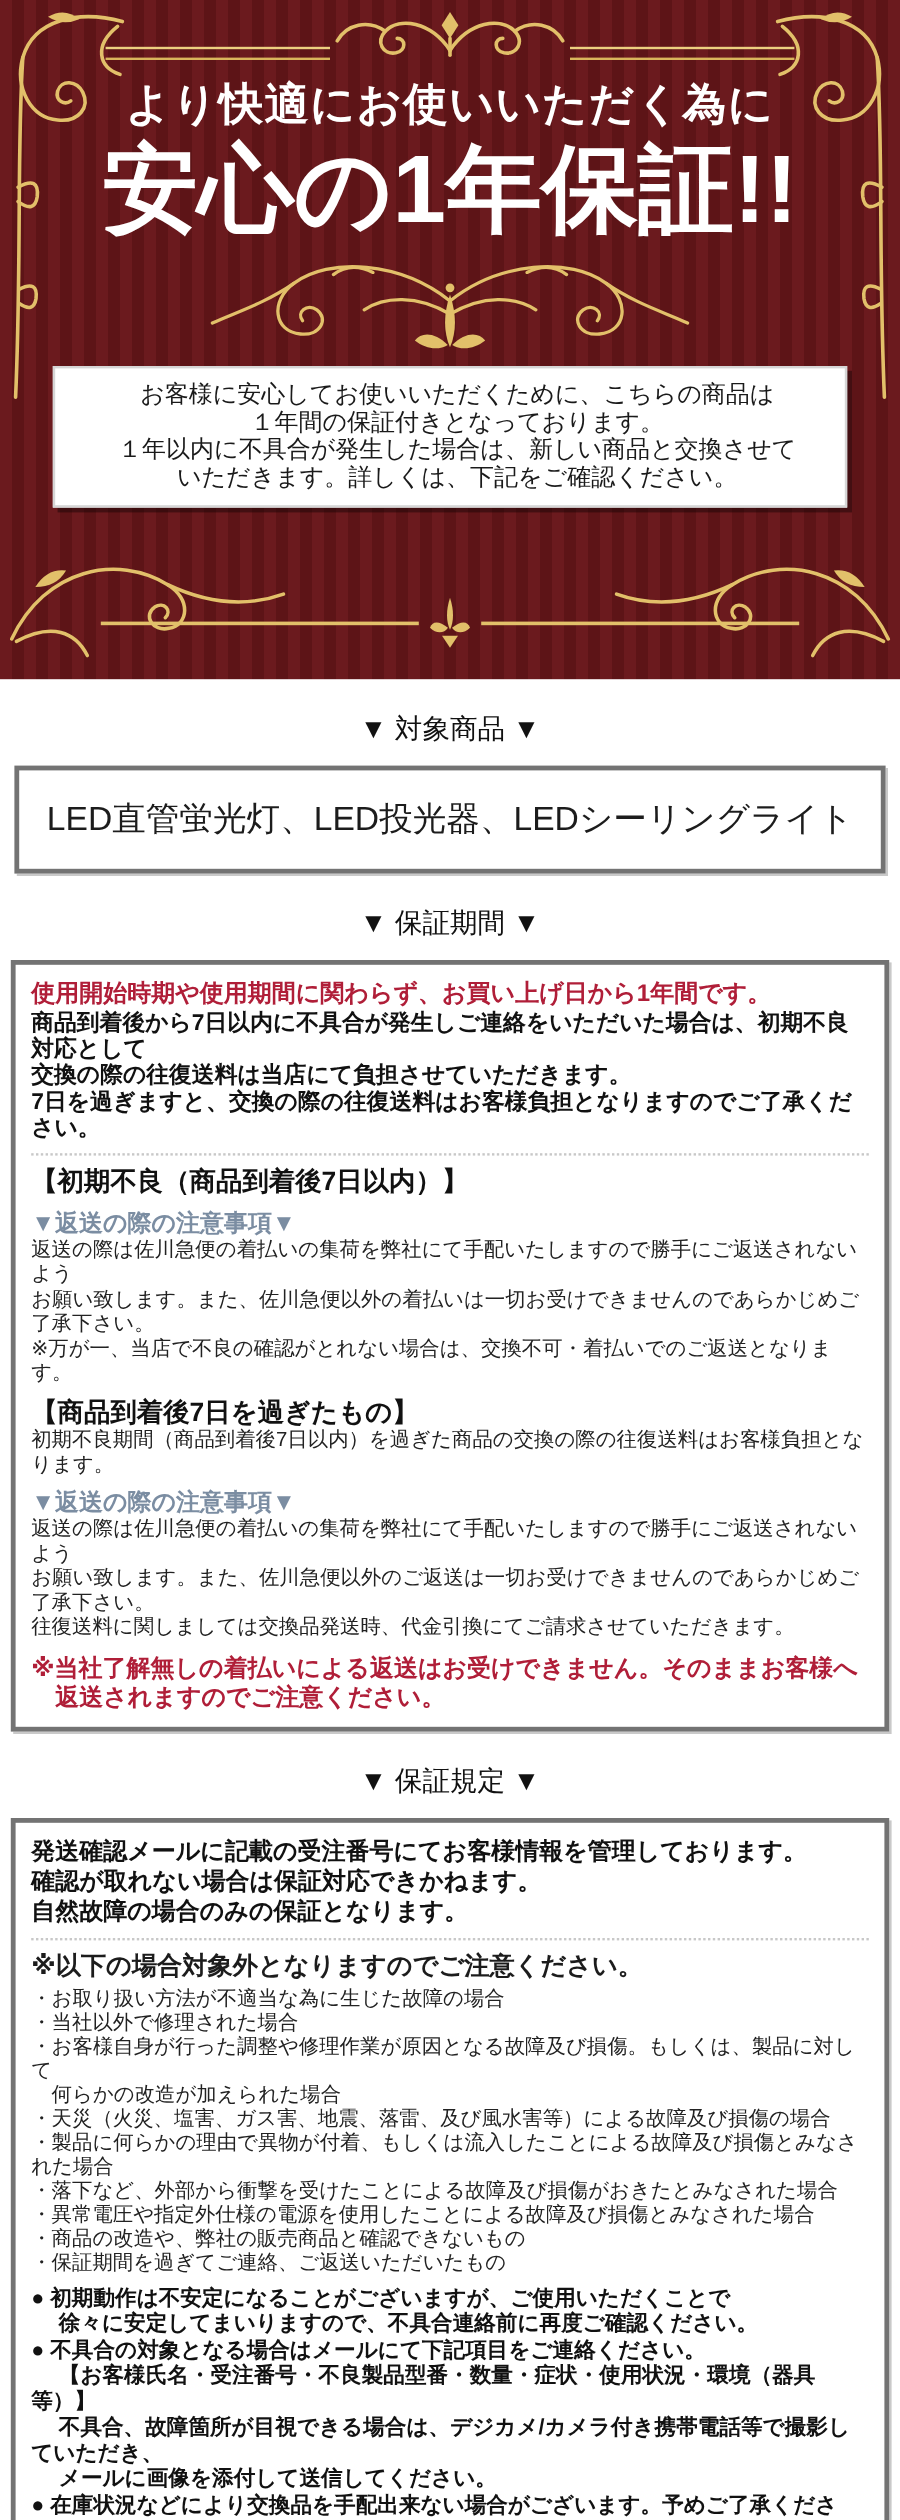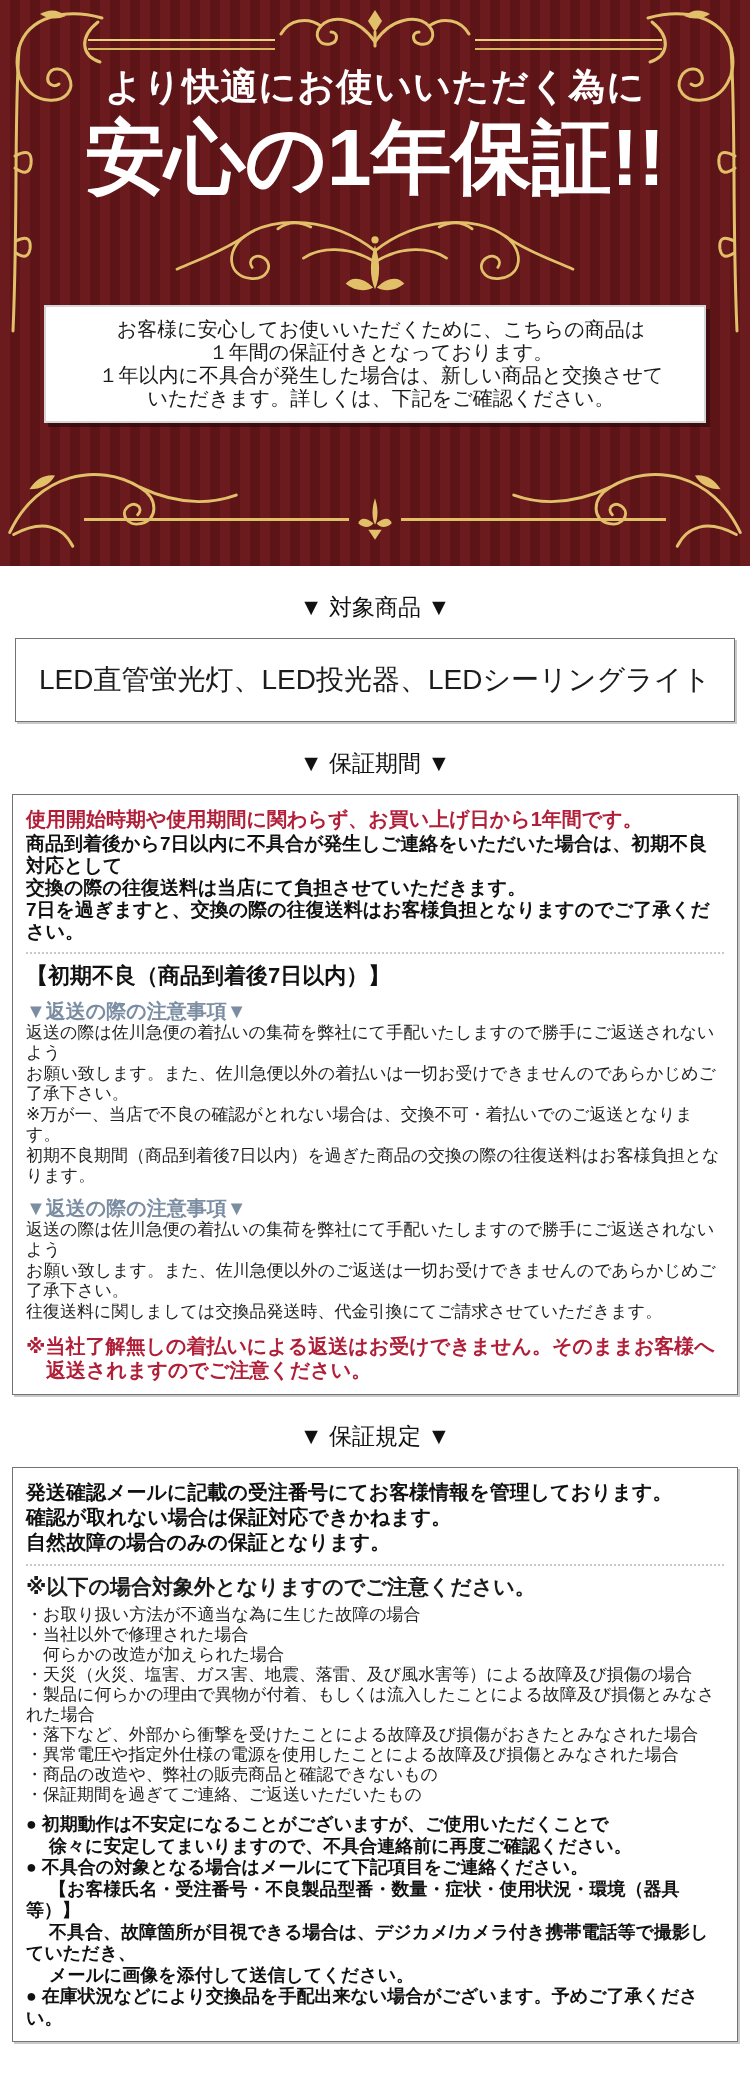--- a/index.html
+++ b/index.html
@@ -28,21 +28,21 @@
   }
   .intro-box div{font-size:20px;line-height:23px;color:#1a1a1a;text-align:center;}
   .bottomline{position:absolute;bottom:24px;left:84px;right:84px;display:flex;align-items:center;}
   .bottomline .gl2{flex:1;height:3px;background:#e2c06a;}
   .bottomline svg{margin:0 6px;}
 
   
   .section-label{text-align:center;font-size:23px;color:#111;margin:26px 0 12px;}
   .box{
     width:698px;margin:15px auto;background:#fff;
-    border:1px solid #737373;box-shadow:2px 2px 0 #c9c9c9;
+    border:4px solid #737373;box-shadow:2px 2px 0 #c9c9c9;
     padding:12px 13px;
   }
   .products-box{padding:22px 10px;text-align:center;}
   .products{font-size:28px;color:#1c1c1c;}
 
   .headline{color:#b01e38;font-weight:bold;font-size:20px;line-height:1.2;margin-bottom:2px;}
   .lead div{font-size:19px;font-weight:bold;line-height:22px;color:#111;}
   .dotted{border-top:2px dotted #c8c8c8;margin:9px 0 7px;}
   .sub-heading{font-size:22px;font-weight:bold;color:#111;margin-top:8px;line-height:1.25;}
   .body-text div{font-size:17px;line-height:20.5px;color:#222;}
@@ -158,20 +158,21 @@
     <div class="dotted"></div>
 
     <div class="sub-heading">【初期不良（商品到着後7日以内）】</div>
     <div class="notice-heading">▼返送の際の注意事項▼</div>
     <div class="body-text">
         <div>返送の際は佐川急便の着払いの集荷を弊社にて手配いたしますので勝手にご返送されないよう</div>
         <div>お願い致します。また、佐川急便以外の着払いは一切お受けできませんのであらかじめご了承下さい。</div>
         <div>※万が一、当店で不良の確認がとれない場合は、交換不可・着払いでのご返送となります。</div>
       </div>
 
+    <div class="sub-heading">【商品到着後7日を過ぎたもの】</div>
     <div class="body-text">
         <div>初期不良期間（商品到着後7日以内）を過ぎた商品の交換の際の往復送料はお客様負担となります。</div>
       </div>
     <div class="notice-heading">▼返送の際の注意事項▼</div>
     <div class="body-text">
         <div>返送の際は佐川急便の着払いの集荷を弊社にて手配いたしますので勝手にご返送されないよう</div>
         <div>お願い致します。また、佐川急便以外のご返送は一切お受けできませんのであらかじめご了承下さい。</div>
         <div>往復送料に関しましては交換品発送時、代金引換にてご請求させていただきます。</div>
       </div>
 
@@ -187,20 +188,21 @@
         <div>発送確認メールに記載の受注番号にてお客様情報を管理しております。</div>
         <div>確認が取れない場合は保証対応できかねます。</div>
         <div>自然故障の場合のみの保証となります。</div>
       </div>
     <div class="dotted"></div>
 
     <div class="exclusions-heading">※以下の場合対象外となりますのでご注意ください。</div>
     <div class="bullets">
         <div>・お取り扱い方法が不適当な為に生じた故障の場合</div>
         <div>・当社以外で修理された場合</div>
+        <div>・お客様自身が行った調整や修理作業が原因となる故障及び損傷。もしくは、製品に対して</div>
         <div>　何らかの改造が加えられた場合</div>
         <div>・天災（火災、塩害、ガス害、地震、落雷、及び風水害等）による故障及び損傷の場合</div>
         <div>・製品に何らかの理由で異物が付着、もしくは流入したことによる故障及び損傷とみなされた場合</div>
         <div>・落下など、外部から衝撃を受けたことによる故障及び損傷がおきたとみなされた場合</div>
         <div>・異常電圧や指定外仕様の電源を使用したことによる故障及び損傷とみなされた場合</div>
         <div>・商品の改造や、弊社の販売商品と確認できないもの</div>
         <div>・保証期間を過ぎてご連絡、ご返送いただいたもの</div>
       </div>
 
     <div class="notes">

